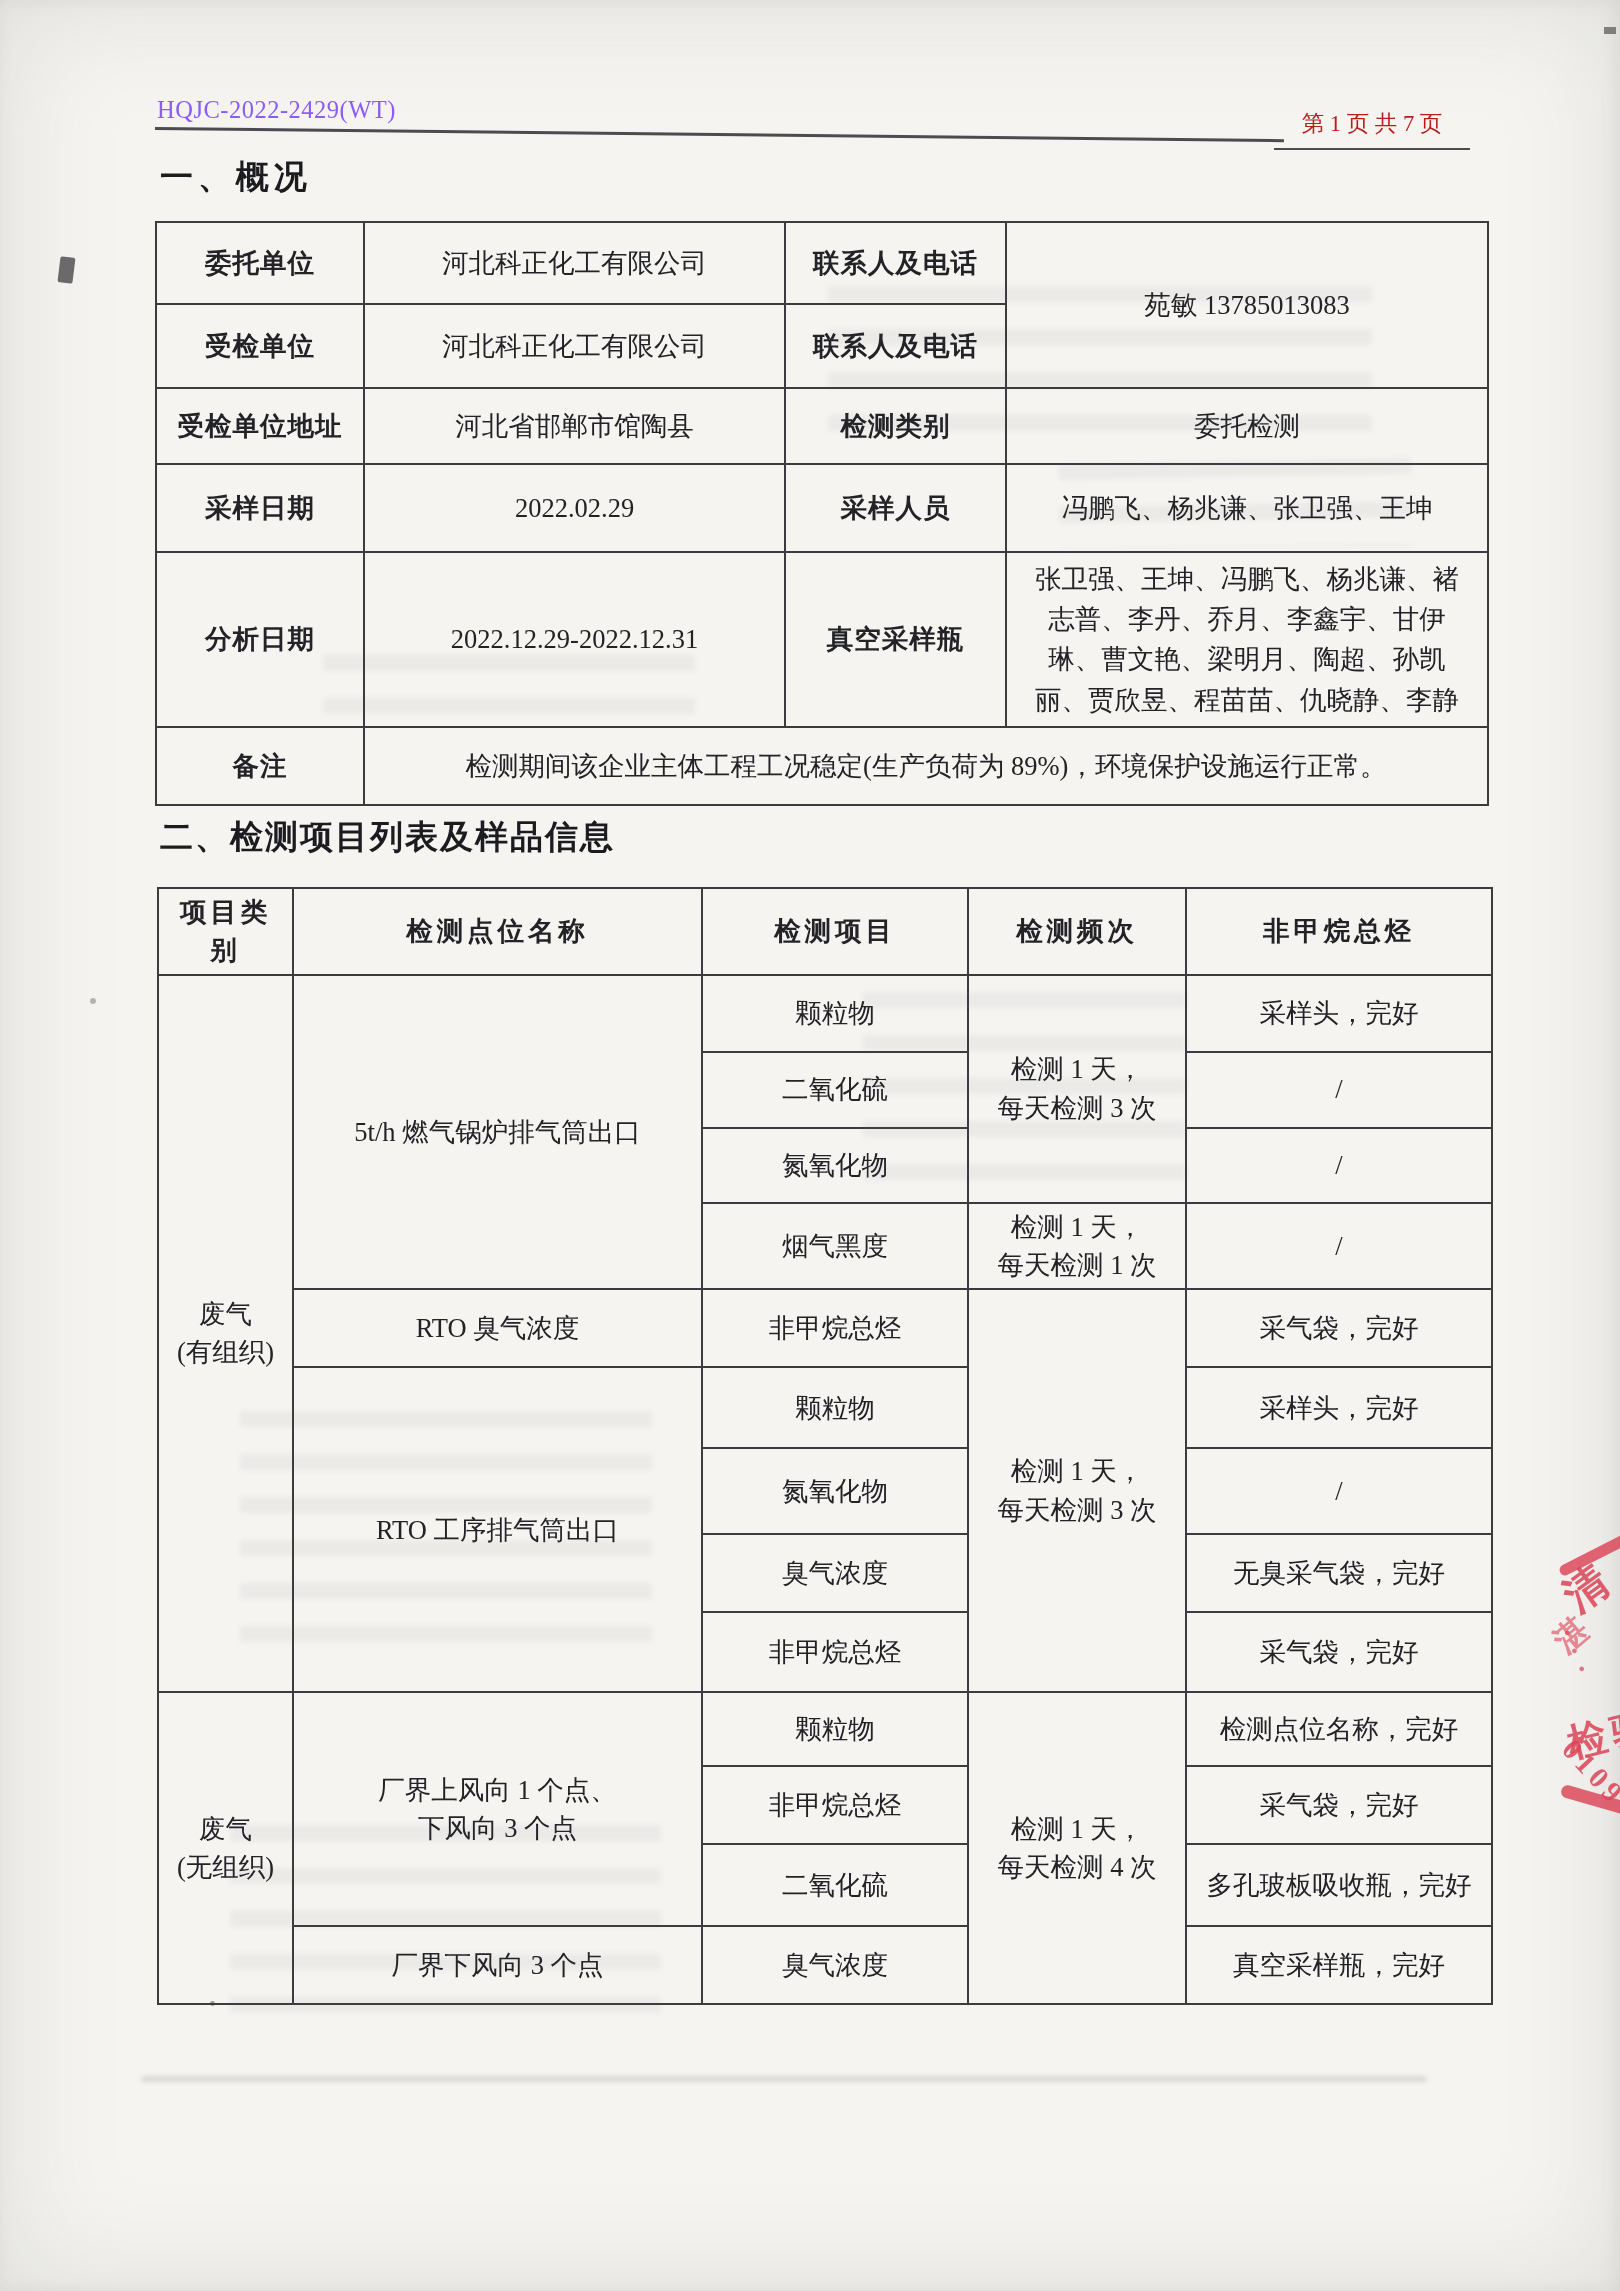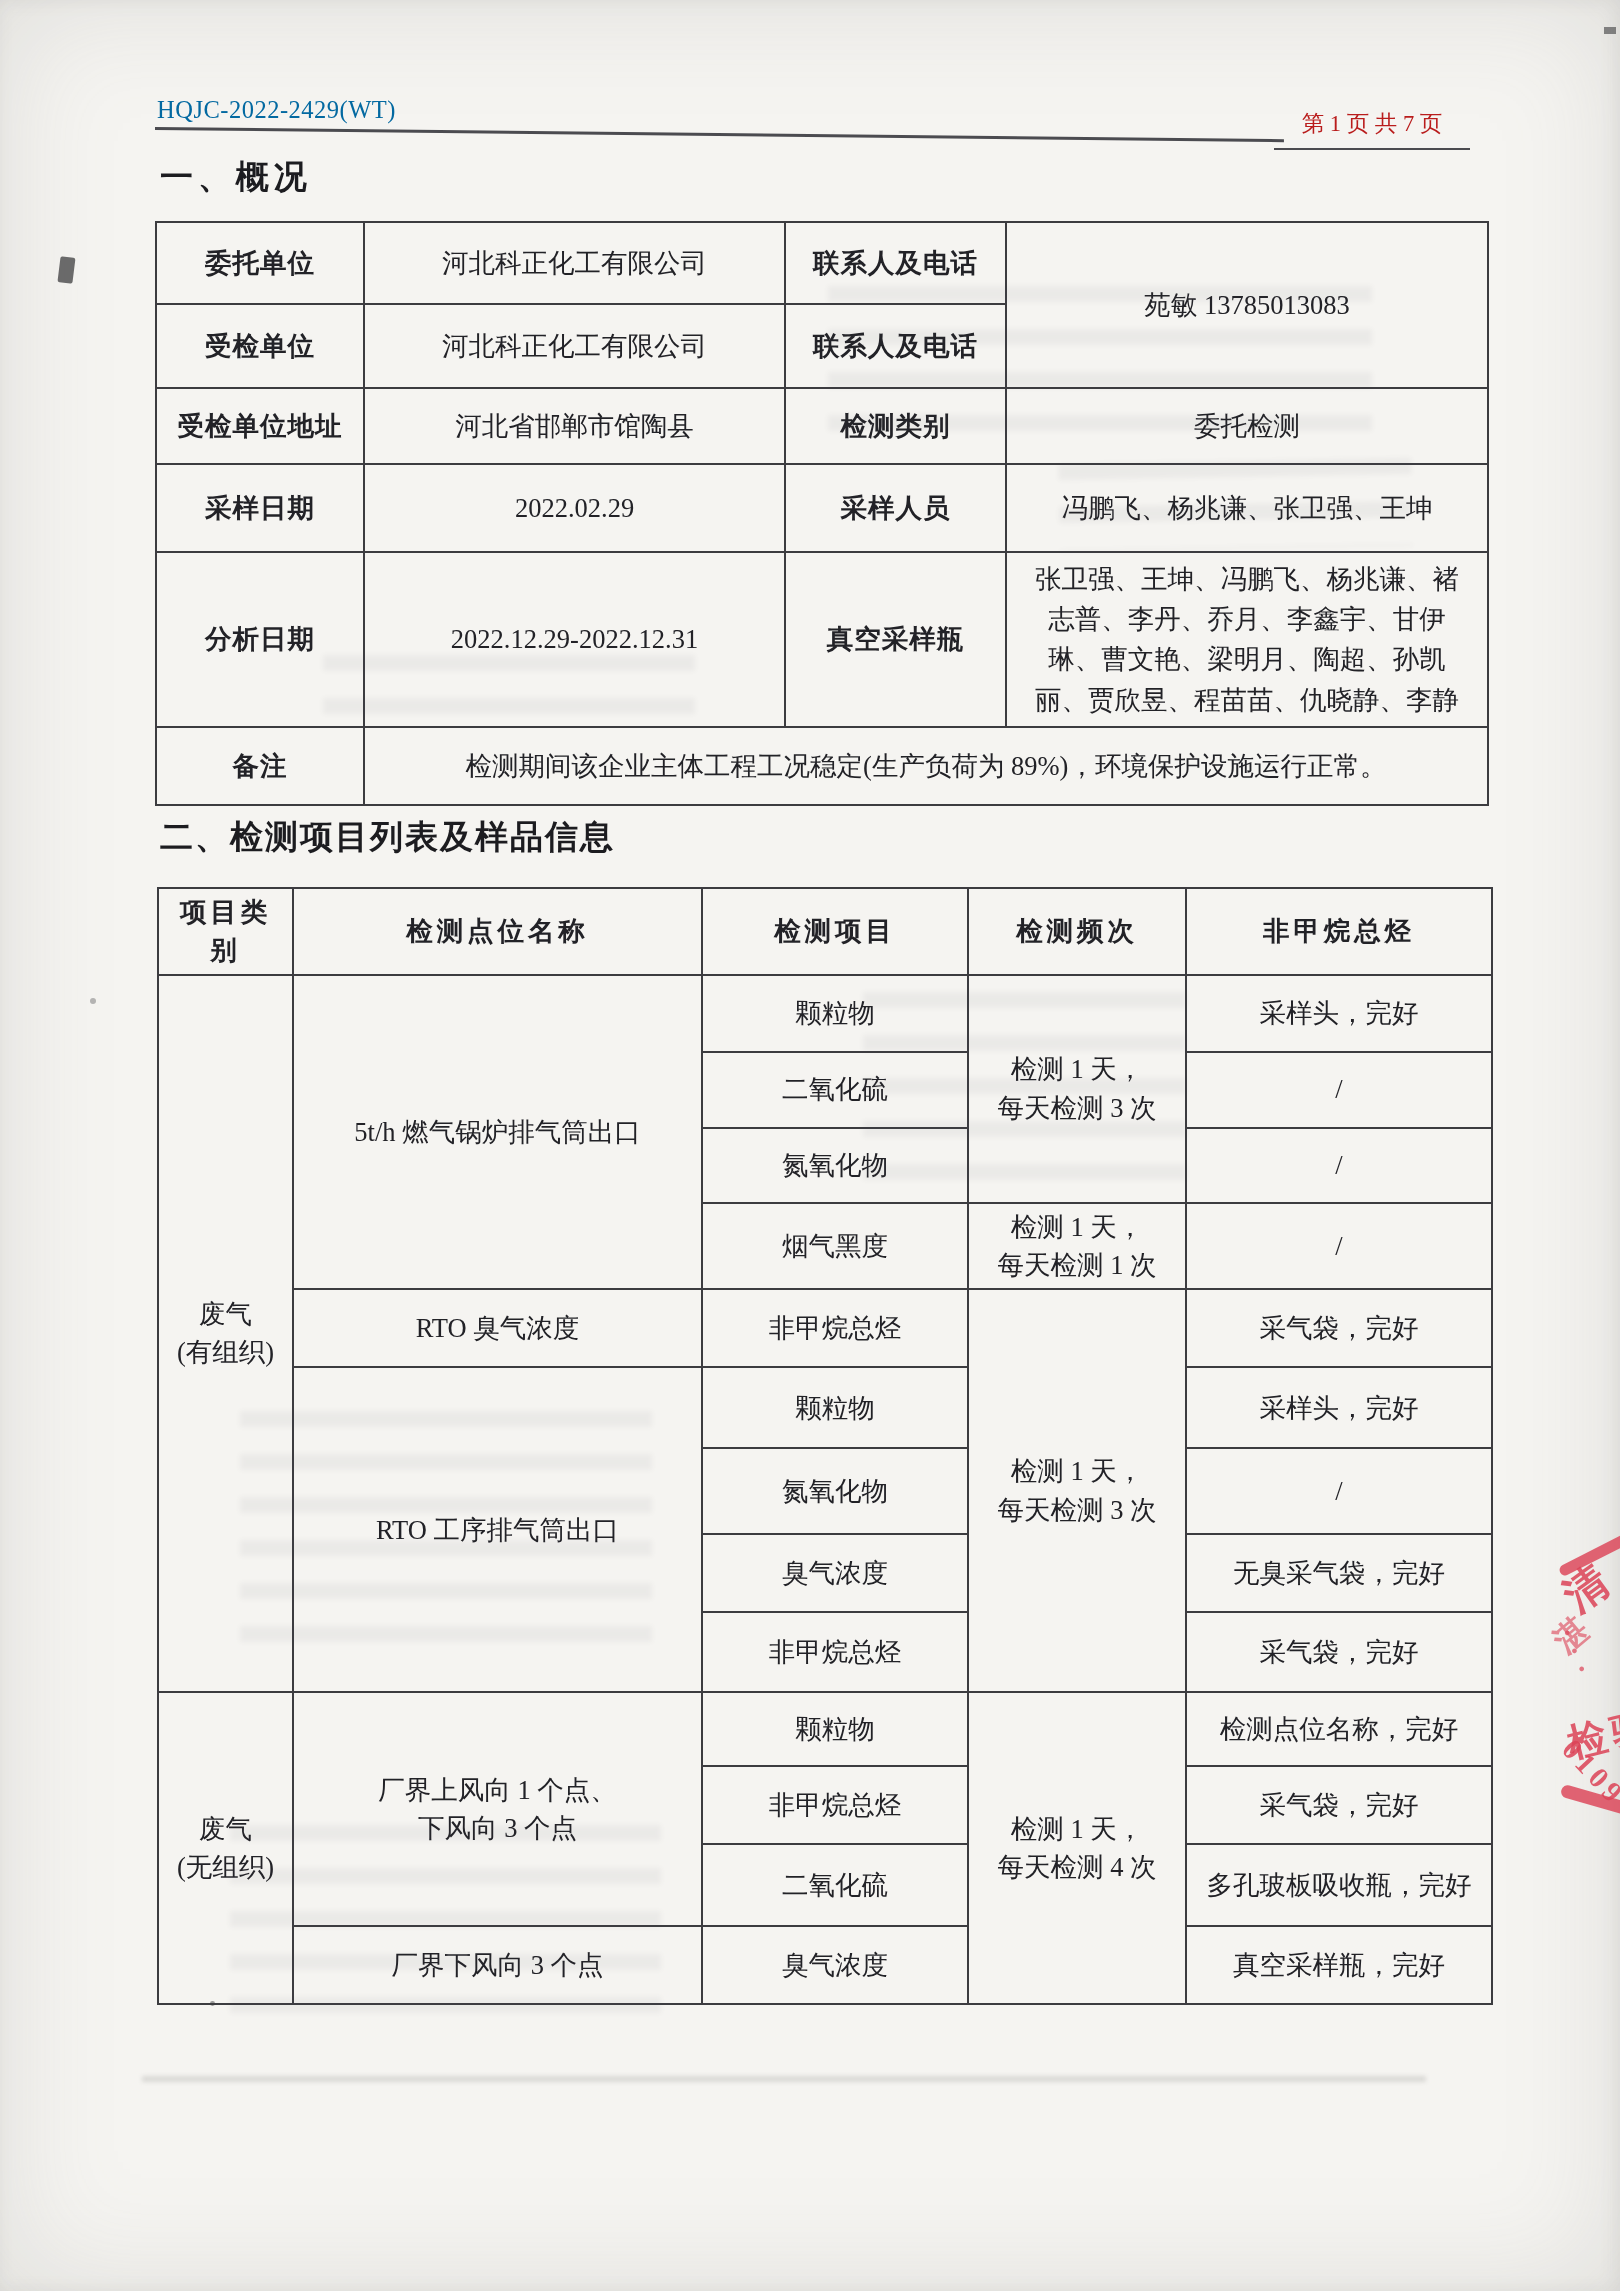--- a/index.html
+++ b/index.html
@@ -6,21 +6,21 @@
   .page{
     position:relative;
     width:1620px;height:2292px;
     background:#f5f4f1;
     overflow:hidden;
     font-family:"Liberation Serif","DejaVu Serif",serif;
     color:#222226;
     box-shadow:inset 0 0 118px rgba(120,120,115,0.18), inset -3.9px 0 17.6px rgba(100,100,95,0.10);
   }
   
-  .doc-code{position:absolute;left:157px;top:96px;font-size:24.5px;letter-spacing:0.5px;color:#0369a1;}
+  .doc-code{position:absolute;left:157px;top:96px;font-size:24.5px;letter-spacing:0.5px;color:#8b5cf6;}
   .head-rule{position:absolute;left:155px;top:127px;width:1129px;height:2.9px;background:#4b4b50;transform:rotate(0.62deg);transform-origin:left center;}
   .page-num{position:absolute;left:1274px;top:108px;width:196px;text-align:center;font-size:22.5px;color:#b91c1c;border-bottom:2.9px solid #4b4b50;padding-bottom:8.8px;}
   
   .sec-title{position:absolute;left:160px;font-weight:bold;font-size:33px;letter-spacing:4.9px;color:#1c1c20;}
   .sec-title.s1{top:155px;}
   .sec-title.s2{top:815px;letter-spacing:2px;text-align:center;}
   
   table{border-collapse:collapse;table-layout:fixed;position:absolute;background:transparent;}
   table, td{border:2.5px solid #3c3c40;}
   td{

